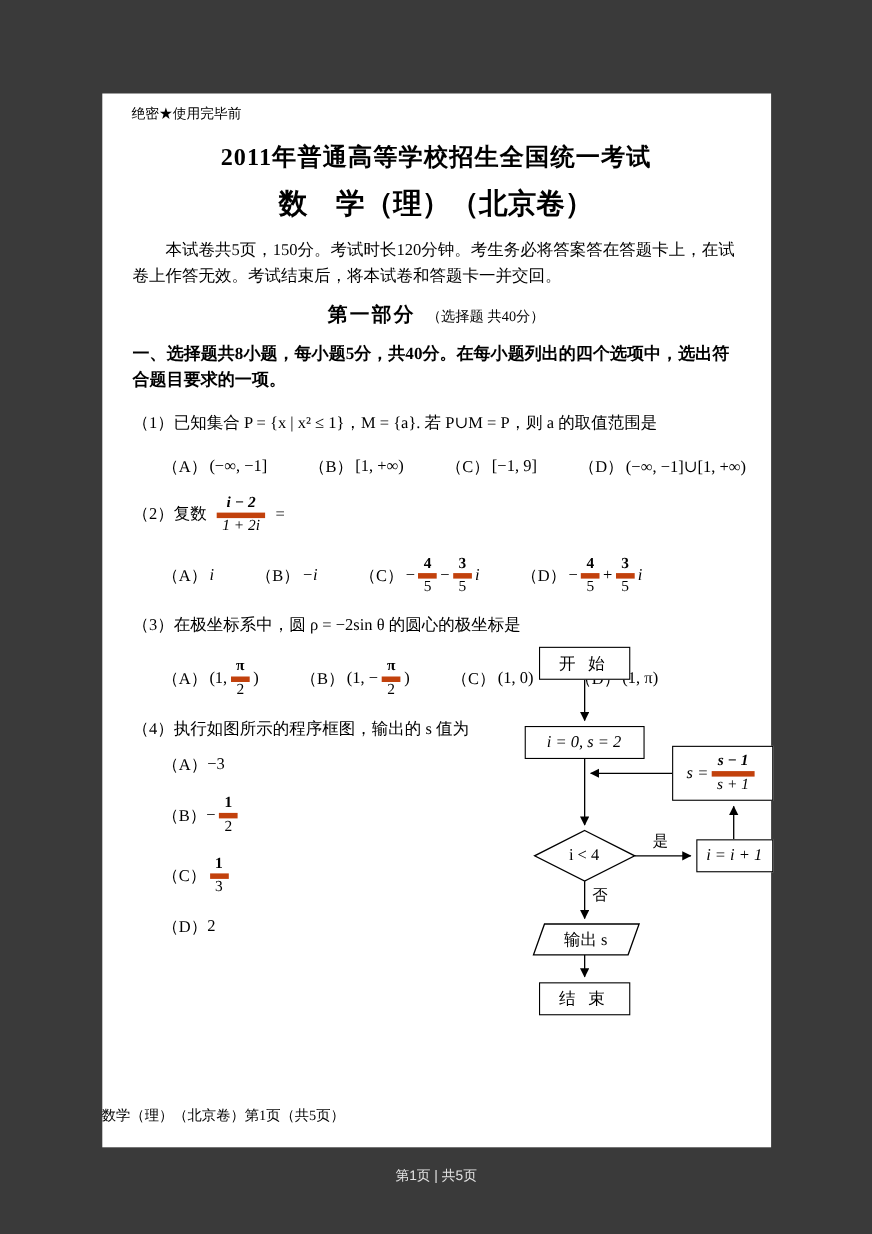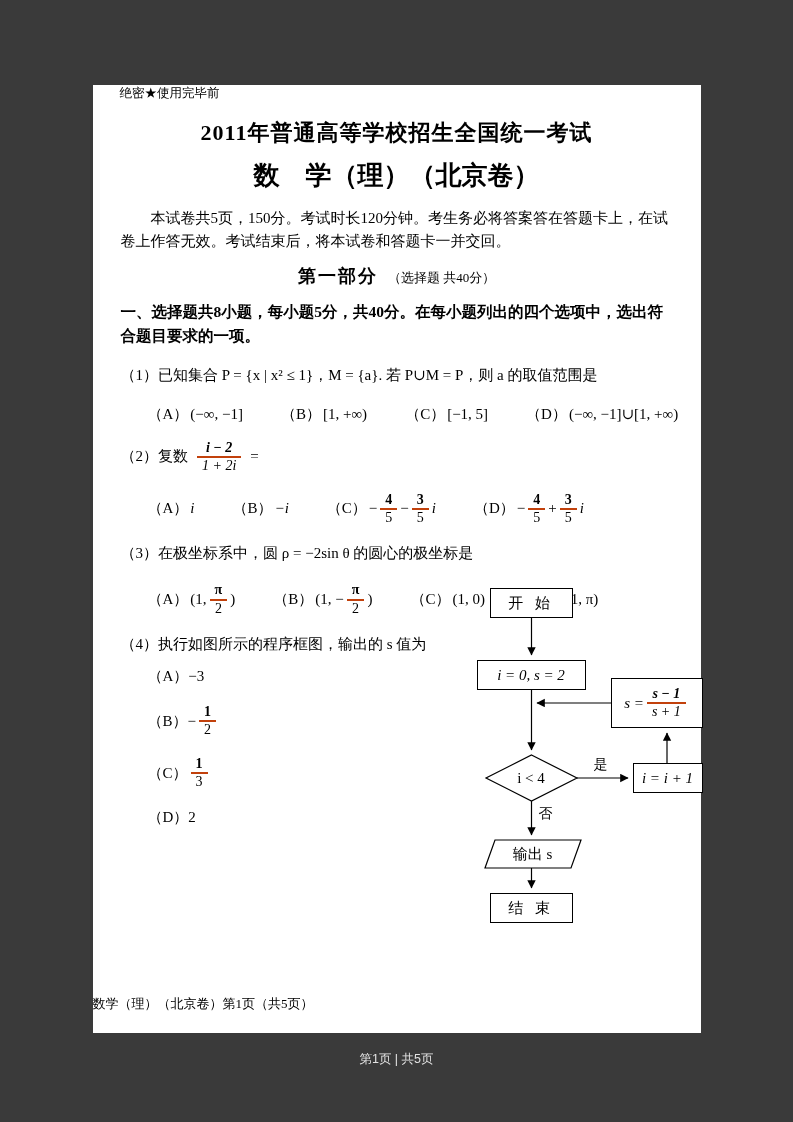--- a/index.html
+++ b/index.html
@@ -1,39 +1,39 @@
 <!DOCTYPE html>
 <html><head>
 <meta charset="utf-8">
 <style>
   html,body { margin:0; padding:0; }
   body { background:#3a3a3a; font-family:"Liberation Serif","DejaVu Serif",serif; color:#000; }
   .viewer { width:793px; min-height:1122px; background:#3a3a3a; margin:0 auto; }
   .page {
     position:relative; width:608px; min-height:948px; background:#ffffff;
-    margin:0 auto; top:85px; box-sizing:content-box;
+    margin:0 auto; top:85px; padding-top:10px; box-sizing:content-box;
   }
   .viewer { padding-bottom:60px; }
   .classification { margin:0 0 0 27px; font-size:12.5px; }
   .title { margin:16px 0 0; text-align:center; font-size:22px; font-weight:700; letter-spacing:1px; }
   .subject { margin:10px 0 0; text-align:center; font-size:26px; font-weight:700; }
   .intro { margin:14px 27px 0 28px; font-size:15px; line-height:1.5; text-indent:2em; }
   .part { margin:12px 0 0; text-align:center; }
   .part-title { font-size:18px; font-weight:700; letter-spacing:2px; }
   .part-sub { font-size:13px; margin-left:6px; }
   .secthead { margin:12px 27px 0 28px; font-size:15.5px; font-weight:700; line-height:1.55; }
   .stem { margin:16px 27px 0 28px; font-size:15px; line-height:1.5; }
   .stem-flex { display:flex; align-items:center; gap:6px; }
   .optrow { display:flex; align-items:center; gap:38px; margin:18px 0 0 55px; font-size:15px; }
   .opt { white-space:nowrap; display:inline-flex; align-items:center; }
   .opt .lab { margin-right:2px; }
   .mathit { font-style:italic; }
   .frac { display:inline-block; vertical-align:middle; text-align:center; line-height:1.15; margin:0 3px; font-size:14px; }
   .frac .num { display:block; padding:0 5px;font-weight:bold; }
-  .frac .den { display:block; padding:0 5px; border-top:2px solid #c2410c; }
+  .frac .den { display:block; padding:0 5px; border-top:5px solid #c2410c; }
   .q4opt { margin:18px 0 0 55px; font-size:15px; display:flex; align-items:center; }
   .q4opt.tight { margin-top:12px; }
   
   .flow-svg { position:absolute; left:0; top:0; z-index:1; pointer-events:none; }
   .fc-box {
     position:absolute; z-index:2; background:#fff; border:1px solid #000; box-sizing:border-box;
     display:flex; align-items:center; justify-content:center; font-size:15px;
   }
   .fc-text { position:absolute; z-index:3; display:flex; align-items:center; justify-content:center; font-size:15px; background:transparent; }
   .fc-start { left:397px; top:503px; width:83px; height:30px; letter-spacing:4px; }
@@ -89,21 +89,21 @@
       <span class="opt">
           <span class="lab">（A）</span>
           <span>(−∞, −1]</span>
         </span>
       <span class="opt">
           <span class="lab">（B）</span>
           <span>[1, +∞)</span>
         </span>
       <span class="opt">
           <span class="lab">（C）</span>
-          <span>[−1, 5]</span>
+          <span>[−1, 9]</span>
         </span>
       <span class="opt">
           <span class="lab">（D）</span>
           <span>(−∞, −1]∪[1, +∞)</span>
         </span>
     </div>
 
     <div class="stem stem-flex">
       <span>（2）复数</span>
       <span class="frac mathit">

